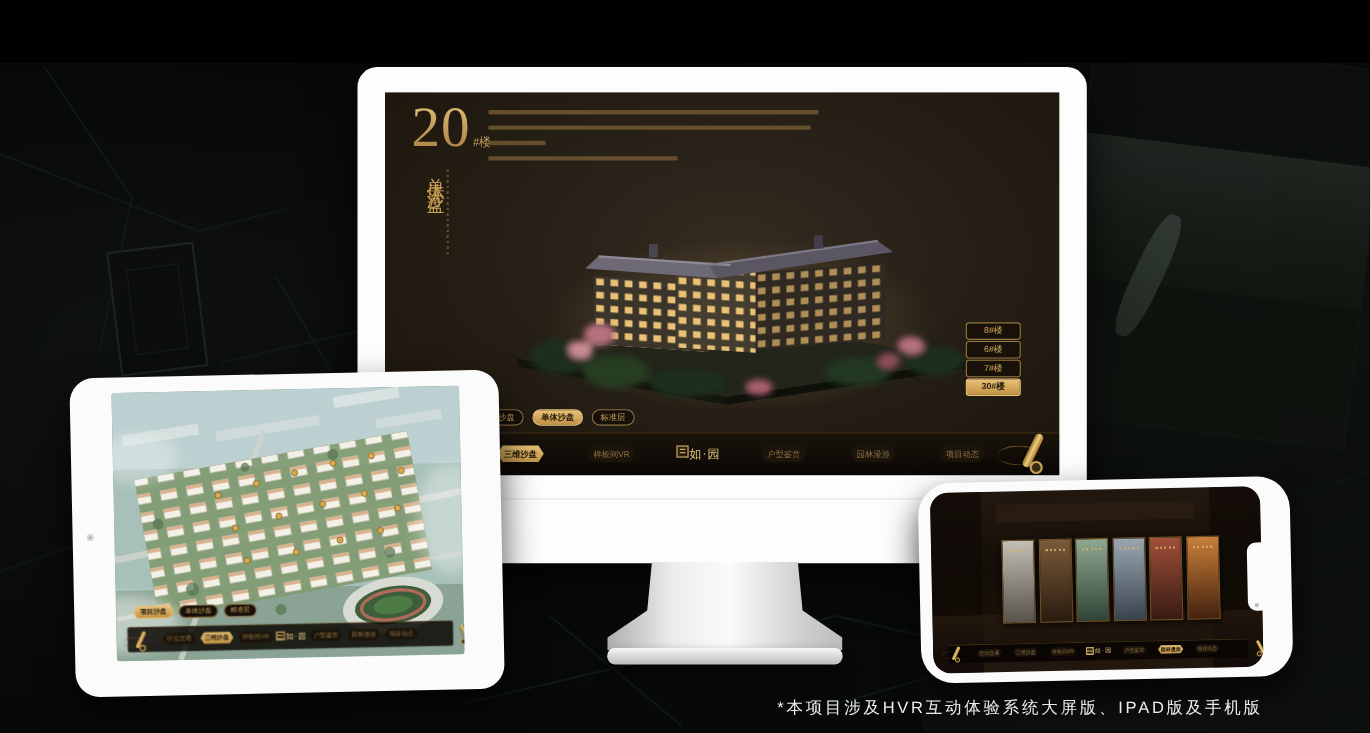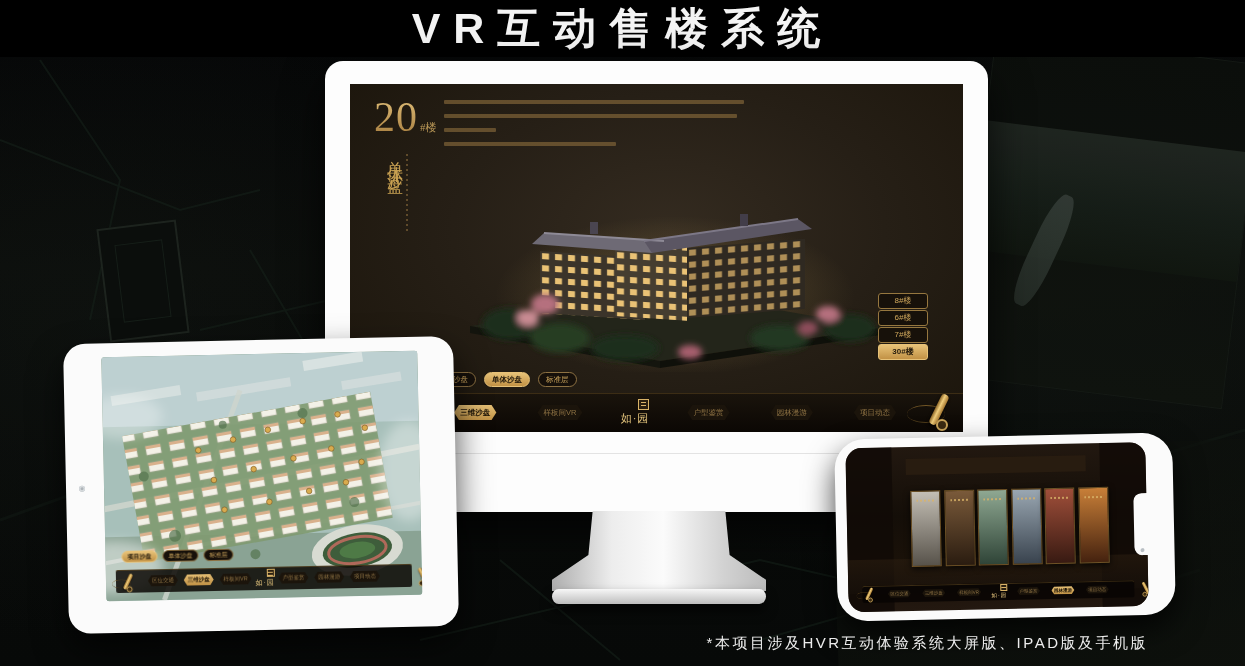--- a/index.html
+++ b/index.html
@@ -35,21 +35,21 @@
   .footnote{position:absolute;right:97px;bottom:13px;color:#ededed;font-size:15px;letter-spacing:2.5px}
 
   
   .pill{display:inline-block;height:13px;line-height:13px;padding:0 7px;font-size:7.5px;
     color:#caa35b;background:#16100a;border:1px solid #8d7142;border-radius:8px;text-align:center;white-space:nowrap}
   .pill.active{background:linear-gradient(#e7c278,#c29245);color:#231a0c;border-color:#e7c278;font-weight:bold}
   .nav-item{position:relative;display:inline-flex;align-items:center;justify-content:center;
     padding:4px 9px;font-size:7.5px;color:#8f7344;background:#1b140b;white-space:nowrap;
     clip-path:polygon(6% 50%,16% 8%,84% 8%,94% 50%,84% 92%,16% 92%)}
   .nav-item.active{background:linear-gradient(#e7c278,#bd8e41);color:#201709;font-weight:bold}
-  .brand{display:flex;flex-direction:column;align-items:flex-end;gap:1px}
+  .brand{display:flex;flex-direction:row;align-items:flex-start;gap:1px}
   .brand .seal{width:9px;height:9px;border:1px solid #d9b368;
     background:linear-gradient(#d9b368,#d9b368) 50% 2px/5px 1px no-repeat,
                linear-gradient(#d9b368,#d9b368) 50% 5px/5px 1px no-repeat,#2a1f10}
   .brand .brand-text{font-size:11px;color:#e6c67e;font-family:"Liberation Serif",serif;letter-spacing:1px}
   .scroll{position:absolute;width:46px;height:40px}
   .scroll .lines{position:absolute;left:0;top:13px;width:38px;height:16px;
     border-top:1px solid #7a5c28;border-bottom:1px solid #54401d;border-radius:50%;opacity:.9}
   .scroll .roller{position:absolute;right:10px;top:1px;width:8px;height:33px;border-radius:4px;
     background:linear-gradient(90deg,#8a6426,#f0cd7c 45%,#a57730);transform:rotate(26deg);
     box-shadow:0 2px 3px rgba(0,0,0,.8)}
@@ -57,21 +57,21 @@
     border:2px solid #c9a45a;background:#3a2a12}
   .scroll.flip{transform:scaleX(-1)}
 
   
   .monitor{position:absolute;left:325px;top:61px;width:663px;height:451px;background:#fdfdfd;
     border-radius:18px;box-shadow:0 18px 42px rgba(0,0,0,.75)}
   .monitor .chin-line{position:absolute;left:2px;right:2px;top:392px;height:1px;background:#e3e3e3}
   .mon-screen{position:absolute;left:25px;top:23px;width:613px;height:348px;overflow:hidden;
     background:radial-gradient(480px 300px at 52% 42%, #342b20 0%, #261f16 45%, #191309 100%)}
   .hero{position:absolute;left:24px;top:12px;color:#c9a152;font-family:"Liberation Serif",serif}
-  .hero .num{font-size:42px;line-height:42px;letter-spacing:1px;
+  .hero .num{font-size:52px;line-height:42px;letter-spacing:1px;
     background:linear-gradient(#e3c27c,#a3793b);-webkit-background-clip:text;background-clip:text;color:transparent}
   .hero .suffix{font-size:11px;color:#bd9a58;margin-left:2px}
   .hero-vert{position:absolute;left:34px;top:64px;writing-mode:vertical-rl;font-size:16px;
     letter-spacing:6px;color:#c9a152;font-family:"Liberation Serif",serif}
   .hero-vert-en{position:absolute;left:56px;top:70px;width:2px;height:80px;
     background:repeating-linear-gradient(#7a5f35 0 2px,transparent 2px 5px);opacity:.7}
   .desc{position:absolute;left:94px;top:16px}
   .desc .dline{height:3.5px;background:#7a5f35;opacity:.75;margin-bottom:10.5px;border-radius:1px}
   .bld-btn{position:absolute;width:48px;height:14px;line-height:14px;text-align:center;font-size:8px;
     color:#cfa75c;background:#17110a;border:1px solid #96773f;border-radius:3px}
@@ -159,21 +159,20 @@
   <div class="bg-plaque">
       <i></i>
     </div>
   <div class="bg-rightshot">
     <div class="band"></div>
       <div class="river"></div>
   </div>
   <div class="bg-bottomright"></div>
 
   <div class="top-band"></div>
-  <div class="page-title">VR互动售楼系统</div>
 
   <div class="monitor">
     <div class="mon-screen">
 
       <div class="hero">
         <span class="num">20</span><span class="suffix">#楼</span>
       </div>
       <div class="hero-vert">单体沙盘</div>
       <div class="hero-vert-en"></div>
 

